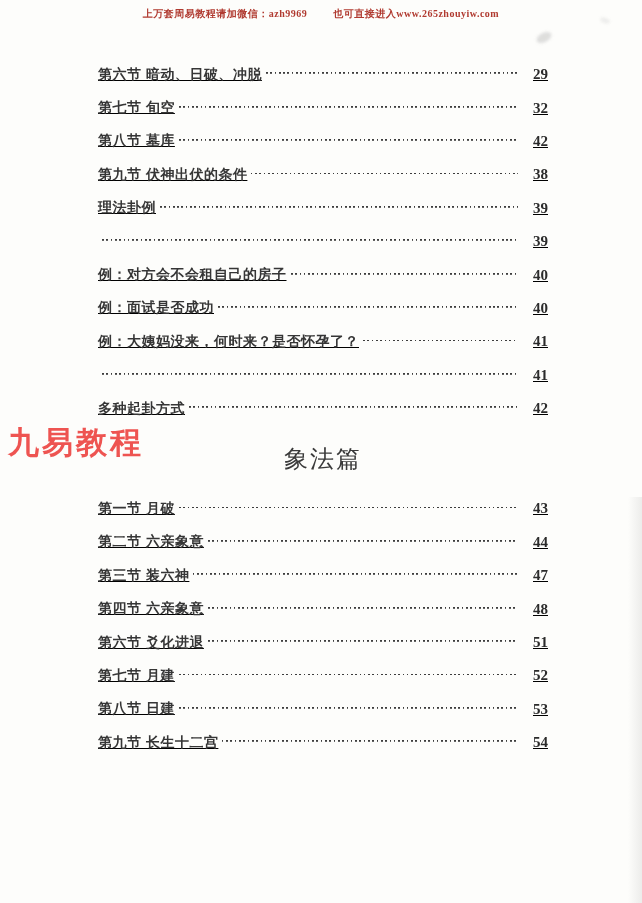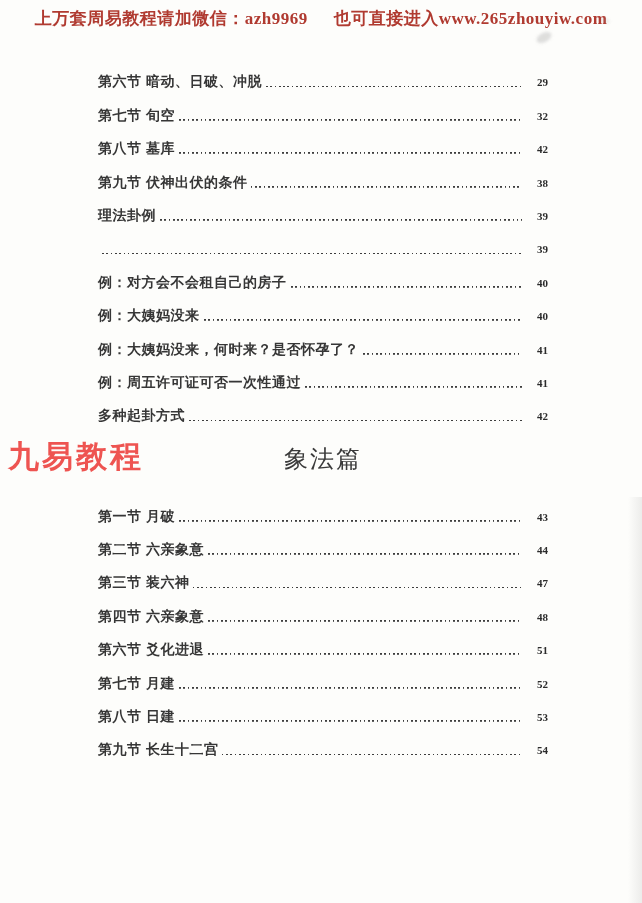--- a/index.html
+++ b/index.html
@@ -32,78 +32,79 @@
     background:rgba(160,160,160,0.18);
     border-radius:50%;
     transform:rotate(20deg);
     filter:blur(1.5px);
   }
   
   .header{
     position:absolute;top:7px;left:0;width:642px;
     text-align:center;
     font-family:"Liberation Serif","DejaVu Serif",serif;
-    font-size:17px;
+    font-size:10px;
     font-weight:600;
     color:#b03a30;
     letter-spacing:0.5px;
     white-space:nowrap;
   }
   .header .gap{display:inline-block;width:26px;}
   
   .toc{
     position:absolute;
     left:98px;top:58px;width:450px;
   }
   .toc-row{
     display:flex;
-    align-items:flex-end;
+    align-items:center;
     height:33.4px;
     box-sizing:border-box;
     padding-bottom:1px;
+    text-decoration:underline;
   }
   .toc-label{
     font-size:14px;
     font-weight:bold;
     color:#363636;
     white-space:nowrap;
     letter-spacing:0.5px;
     line-height:17px;
   }
   .leader{
     flex:1;
     height:3px;
     margin:0 3px 3px 4px;
     background-image:repeating-linear-gradient(to right,#3d3d3d 0 1.6px,transparent 1.6px 4.3px);
     background-size:100% 1.8px;
     background-repeat:no-repeat;
     background-position:bottom;
   }
   .toc-page{
     font-family:"Liberation Serif","DejaVu Serif",serif;
-    font-size:11px;
+    font-size:15px;
     font-weight:600;
     color:#2b2b2b;
     line-height:16px;
     margin-left:12px;
   }
   .section-heading{
     height:67px;
     display:flex;
     align-items:center;
     justify-content:center;
     font-size:24px;
     font-weight:normal;
     color:#3a3a3a;
     letter-spacing:2px;
   }
   
   .watermark{
     position:absolute;
-    left:8px;top:436px;
+    left:8px;top:422px;
     font-size:31px;
     font-weight:bold;
     color:#ee5451;
     letter-spacing:3px;
     white-space:nowrap;
   }
 </style>
 </head>
 <body>
 
@@ -146,31 +147,30 @@
     <div class="toc-row">
       <span class="leader"></span>
       <span class="toc-page">39</span>
     </div>
     <div class="toc-row">
       <span class="toc-label">例：对方会不会租自己的房子</span>
       <span class="leader"></span>
       <span class="toc-page">40</span>
     </div>
     <div class="toc-row">
-      <span class="toc-label">例：大姨妈没来</span>
+      <span class="toc-label">例：面试是否成功</span>
       <span class="leader"></span>
       <span class="toc-page">40</span>
     </div>
     <div class="toc-row">
       <span class="toc-label">例：大姨妈没来，何时来？是否怀孕了？</span>
       <span class="leader"></span>
       <span class="toc-page">41</span>
     </div>
     <div class="toc-row">
-      <span class="toc-label">例：周五许可证可否一次性通过</span>
       <span class="leader"></span>
       <span class="toc-page">41</span>
     </div>
     <div class="toc-row">
       <span class="toc-label">多种起卦方式</span>
       <span class="leader"></span>
       <span class="toc-page">42</span>
     </div>
 
     <div class="section-heading">象法篇</div>

